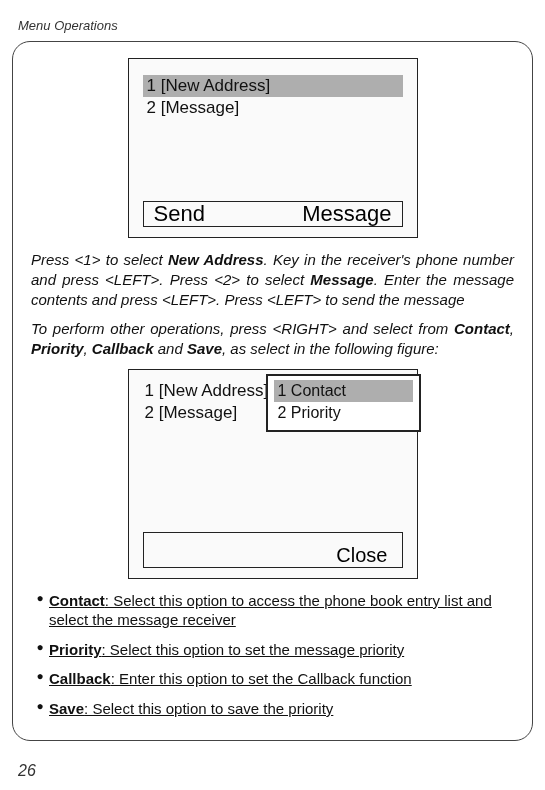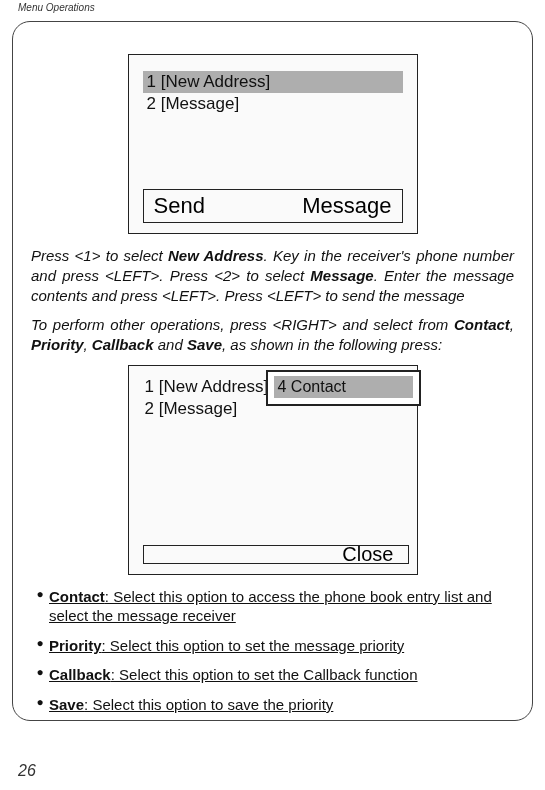--- a/index.html
+++ b/index.html
@@ -7,29 +7,29 @@
     padding: 0;
     background: #fff;
     font-family: Arial, Helvetica, sans-serif;
     width: 545px;
     height: 790px;
     position: relative;
     box-sizing: border-box;
   }
   .header {
     font-style: italic;
-    font-size: 10px;
+    font-size: 13px;
     color: #333;
-    padding: 2px 18px 6px 18px;
+    padding: 18px 18px 6px 18px;
   }
   .outer-frame {
     border: 1.5px solid #444;
     border-radius: 18px;
     margin: 2px 12px 0 12px;
-    padding: 32px 16px 24px 16px;
+    padding: 16px 16px 24px 16px;
     height: 700px;
     position: relative;
     box-sizing: border-box;
   }
   .page-num {
     position: absolute;
     left: 18px;
     bottom: 10px;
     font-style: italic;
     font-size: 16px;
@@ -58,21 +58,21 @@
   }
   .list-row.selected {
     background: #aeaeae;
   }
   .soft-bar {
     position: absolute;
     bottom: 10px;
     left: 14px;
     right: 14px;
     border: 1.5px solid #222;
-    height: 34px;
+    height: 26px;
     display: flex;
     align-items: center;
     justify-content: space-between;
     padding: 0 10px;
     font-size: 22px;
     box-sizing: border-box;
   }
 
   
   .fig2 {
@@ -95,25 +95,25 @@
     box-sizing: border-box;
   }
   .popup .list-row {
     font-size: 16px;
     padding: 2px 4px;
   }
   .soft-bar2 {
     position: absolute;
     bottom: 10px;
     left: 14px;
-    right: 8px;
+    right: 14px;
     border: 1.5px solid #222;
-    height: 19px;
+    height: 36px;
     display: flex;
-    align-items: center;
+    align-items: flex-end;
     justify-content: flex-end;
     padding: 0 14px;
     font-size: 20px;
     box-sizing: border-box;
   }
 
   
   .body-text {
     font-size: 15px;
     color: #111;
@@ -163,49 +163,50 @@
       <span>Send</span>
       <span>Message</span>
     </div>
   </div>
 
   <div class="body-text">
     <span>Press &lt;1&gt; to select </span><span class="bold">New Address</span><span>. Key in the receiver's phone number and press &lt;LEFT&gt;. Press &lt;2&gt; to select </span><span class="bold">Message</span><span>. Enter the message contents and press &lt;LEFT&gt;. Press &lt;LEFT&gt; to send the message</span>
   </div>
 
   <div class="body-text">
-    <span>To perform other operations, press &lt;RIGHT&gt; and select from </span><span class="bold">Contact</span><span>, </span><span class="bold">Priority</span><span>, </span><span class="bold">Callback</span><span> and </span><span class="bold">Save</span><span>, as shown in the following press:</span>
+    <span>To perform other operations, press &lt;RIGHT&gt; and select from </span><span class="bold">Contact</span><span>, </span><span class="bold">Priority</span><span>, </span><span class="bold">Callback</span><span> and </span><span class="bold">Save</span><span>, as select in the following figure:</span>
   </div>
 
   <div class="fig fig2">
     <div class="fig2-content">
       <div class="list-row">1 [New Address]</div>
       <div class="list-row">2 [Message]</div>
 
       <div class="popup">
-        <div class="list-row selected">4 Contact</div>
+        <div class="list-row selected">1 Contact</div>
+        <div class="list-row">2 Priority</div>
       </div>
     </div>
     <div class="soft-bar2">
       <span>Close</span>
     </div>
   </div>
 
   <div class="bullets">
     <div class="bullet">
       <div class="dot">●</div>
       <div class="bt"><span class="bold">Contact</span><span>: Select this option to access the phone book entry list and select the message receiver</span></div>
     </div>
     <div class="bullet">
       <div class="dot">●</div>
       <div class="bt"><span class="bold">Priority</span><span>: Select this option to set the message priority</span></div>
     </div>
     <div class="bullet">
       <div class="dot">●</div>
-      <div class="bt"><span class="bold">Callback</span><span>: Select this option to set the Callback function</span></div>
+      <div class="bt"><span class="bold">Callback</span><span>: Enter this option to set the Callback function</span></div>
     </div>
     <div class="bullet">
       <div class="dot">●</div>
       <div class="bt"><span class="bold">Save</span><span>: Select this option to save the priority</span></div>
     </div>
   </div>
 
 </div>
 
 <div class="page-num">26</div>

